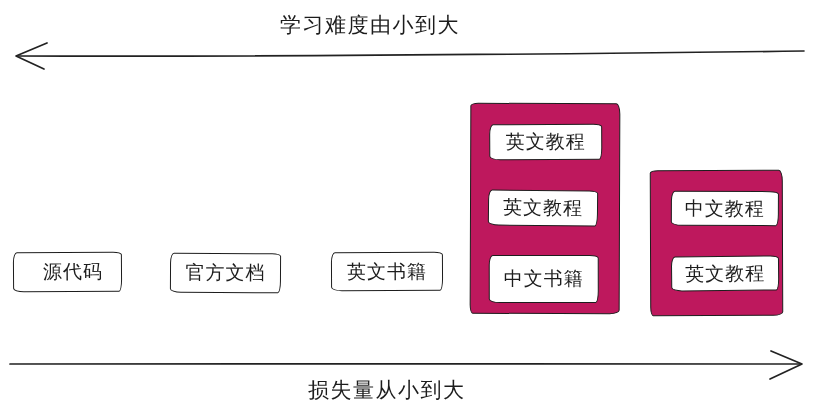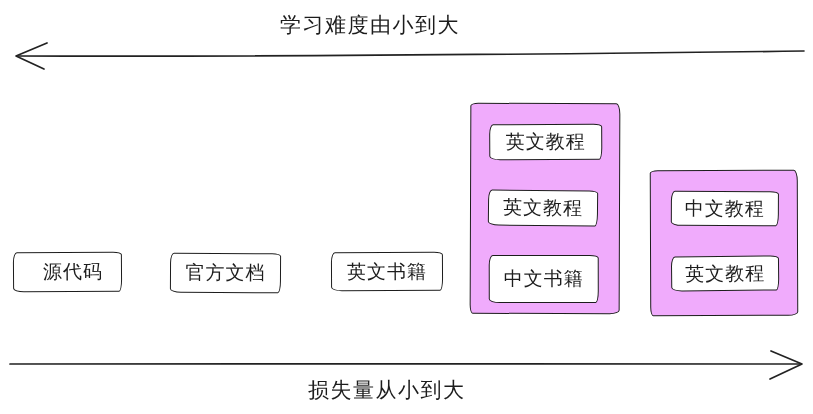--- a/index.html
+++ b/index.html
@@ -51,38 +51,38 @@
     font-size: 19px;
     letter-spacing: 1px;
     white-space: nowrap;
     
     border-radius: 4px 9px 3px 11px / 10px 3px 12px 4px;
   }
   .group-box {
     position: absolute;
     box-sizing: border-box;
     border: 1.8px solid #1d1d1d;
-    background: #f0abfc;
+    background: #be185d;
     border-radius: 8px 4px 10px 3px / 3px 11px 4px 9px;
     text-decoration: underline;
   }
 
   
   #node-source-code   { left: 13px;  top: 252px; width: 109px; height: 40px; transform: rotate(-0.4deg); padding-left: 11px; }
   #node-official-docs { left: 170px; top: 253px; width: 111px; height: 40px; transform: rotate(0.3deg); text-align: center; }
   #node-english-books { left: 331px; top: 252px; width: 112px; height: 39px; transform: rotate(-0.3deg); }
 
   
   #group-1 { left: 470px; top: 103px; width: 150px; height: 211px; transform: rotate(0.2deg); }
   #node-english-tutorials { left: 18px; top: 20px;  width: 113px; height: 36px; transform: rotate(-0.5deg); }
   #node-english-blogs     { left: 17px; top: 86px;  width: 110px; height: 36px; transform: rotate(0.4deg); }
   #node-chinese-books     { left: 18px; top: 151px; width: 110px; height: 48px; transform: rotate(-0.3deg); }
 
   
-  #group-2 { left: 650px; top: 170px; width: 148px; height: 146px; transform: rotate(-0.2deg); }
+  #group-2 { left: 650px; top: 170px; width: 133px; height: 146px; transform: rotate(-0.2deg); }
   #node-chinese-tutorials { left: 20px; top: 20px; width: 108px; height: 35px; transform: rotate(0.4deg); }
   #node-chinese-blogs     { left: 20px; top: 85px; width: 108px; height: 35px; transform: rotate(-0.4deg); }
 </style>
 </head>
 <body>
 
 <div id="canvas">
 
   <div class="axis-label" id="top-axis-label">学习难度由小到大</div>
 

